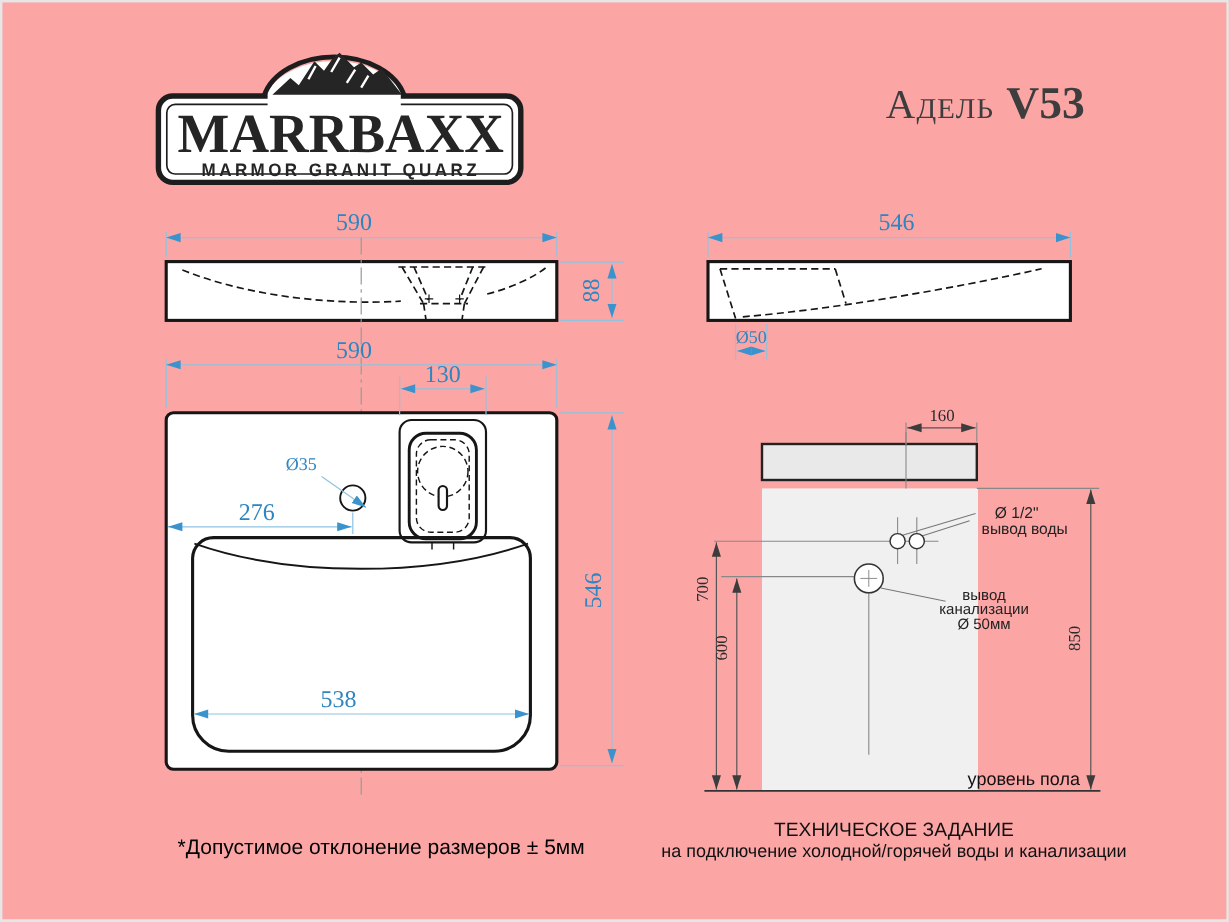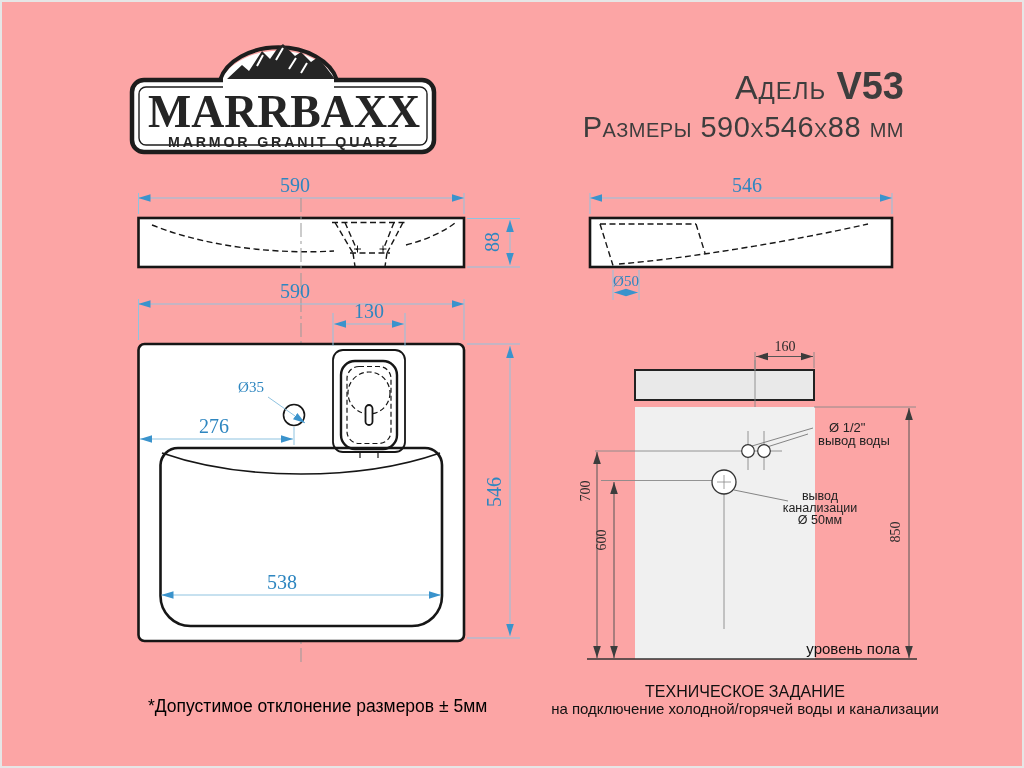--- a/index.html
+++ b/index.html
@@ -6,21 +6,21 @@
   .page{
     position:relative; width:1024px; height:768px; background:#fca5a5;
     box-sizing:border-box; border:2px solid #e6e6e6; overflow:hidden;
     font-family:"Liberation Sans", sans-serif;
   }
   svg{position:absolute; left:0; top:0;}
   .drawing{width:1024px; height:768px;}
   .logo-svg{left:125px; top:33px; width:315px; height:130px;}
   .titleblock{
     position:absolute; top:64px; right:118px; text-align:right;
-    font-family:Liberation Sans, sans-serif; color:#3d3d3d; line-height:1.1;
+    font-family:Liberation Serif, serif; color:#3d3d3d; line-height:1.1;
   }
   .titleblock .line1{font-variant:small-caps; font-size:34px; letter-spacing:1px;}
   .titleblock .model{font-weight:bold; font-size:38px; font-variant:normal; letter-spacing:0; margin-left:10px;}
   .titleblock .line2{font-variant:small-caps; font-size:29px; margin-top:4px; letter-spacing:0.5px;}
   
   text{fill:#2e86c0; font-family:"Liberation Serif", serif;}
   .dim{font-size:20px;}
   .dimS{font-size:15px;}
   .dimD{fill:#2b2b2b; font-size:14px;}
   .lblA{fill:#222; font-family:"Liberation Sans", sans-serif; font-size:13px;}
@@ -42,21 +42,20 @@
     <path d="M96,41 A61,43 0 0 1 207,41 L207,55 L96,55 Z" fill="#ffffff" stroke="none"></path>
     <path d="M93,45 A60,42 0 0 1 210,45" fill="none" stroke="#1d1d1d" stroke-width="4"></path>
     <polygon fill="#252525" points="100,44 115,30 122,36 135,16 143,24 150,14 156,9 168,21 174,17 184,27 191,22 208,44"></polygon>
     <path d="M156,13 L149,25 M136,20 L130,31 M169,23 L162,34 M180,28 L174,38" stroke="#ffffff" stroke-width="2" fill="none"></path>
     <text class="logoBrand" x="157" y="92" text-anchor="middle" textLength="272" lengthAdjust="spacingAndGlyphs">MARRBAXX</text>
     <text class="logoTag" x="157" y="112" text-anchor="middle" textLength="232" lengthAdjust="spacingAndGlyphs">MARMOR GRANIT QUARZ</text>
   </svg>
 
   <div class="titleblock">
     <div class="line1"><span>Адель</span><span class="model">V53</span></div>
-    <div class="line2">Размеры 590х546х88 мм</div>
   </div>
 
   <svg class="drawing" viewBox="0 0 1024 768">
     <defs>
       <marker id="bE" markerWidth="13" markerHeight="9" refX="12" refY="4.5" orient="auto" markerUnits="userSpaceOnUse">
         <path d="M0,0.7 L12,4.5 L0,8.3 Z" fill="#3a93cc"></path>
         </marker>
       <marker id="bS" markerWidth="13" markerHeight="9" refX="0" refY="4.5" orient="auto" markerUnits="userSpaceOnUse">
         <path d="M12,0.7 L0,4.5 L12,8.3 Z" fill="#3a93cc"></path>
         </marker>

